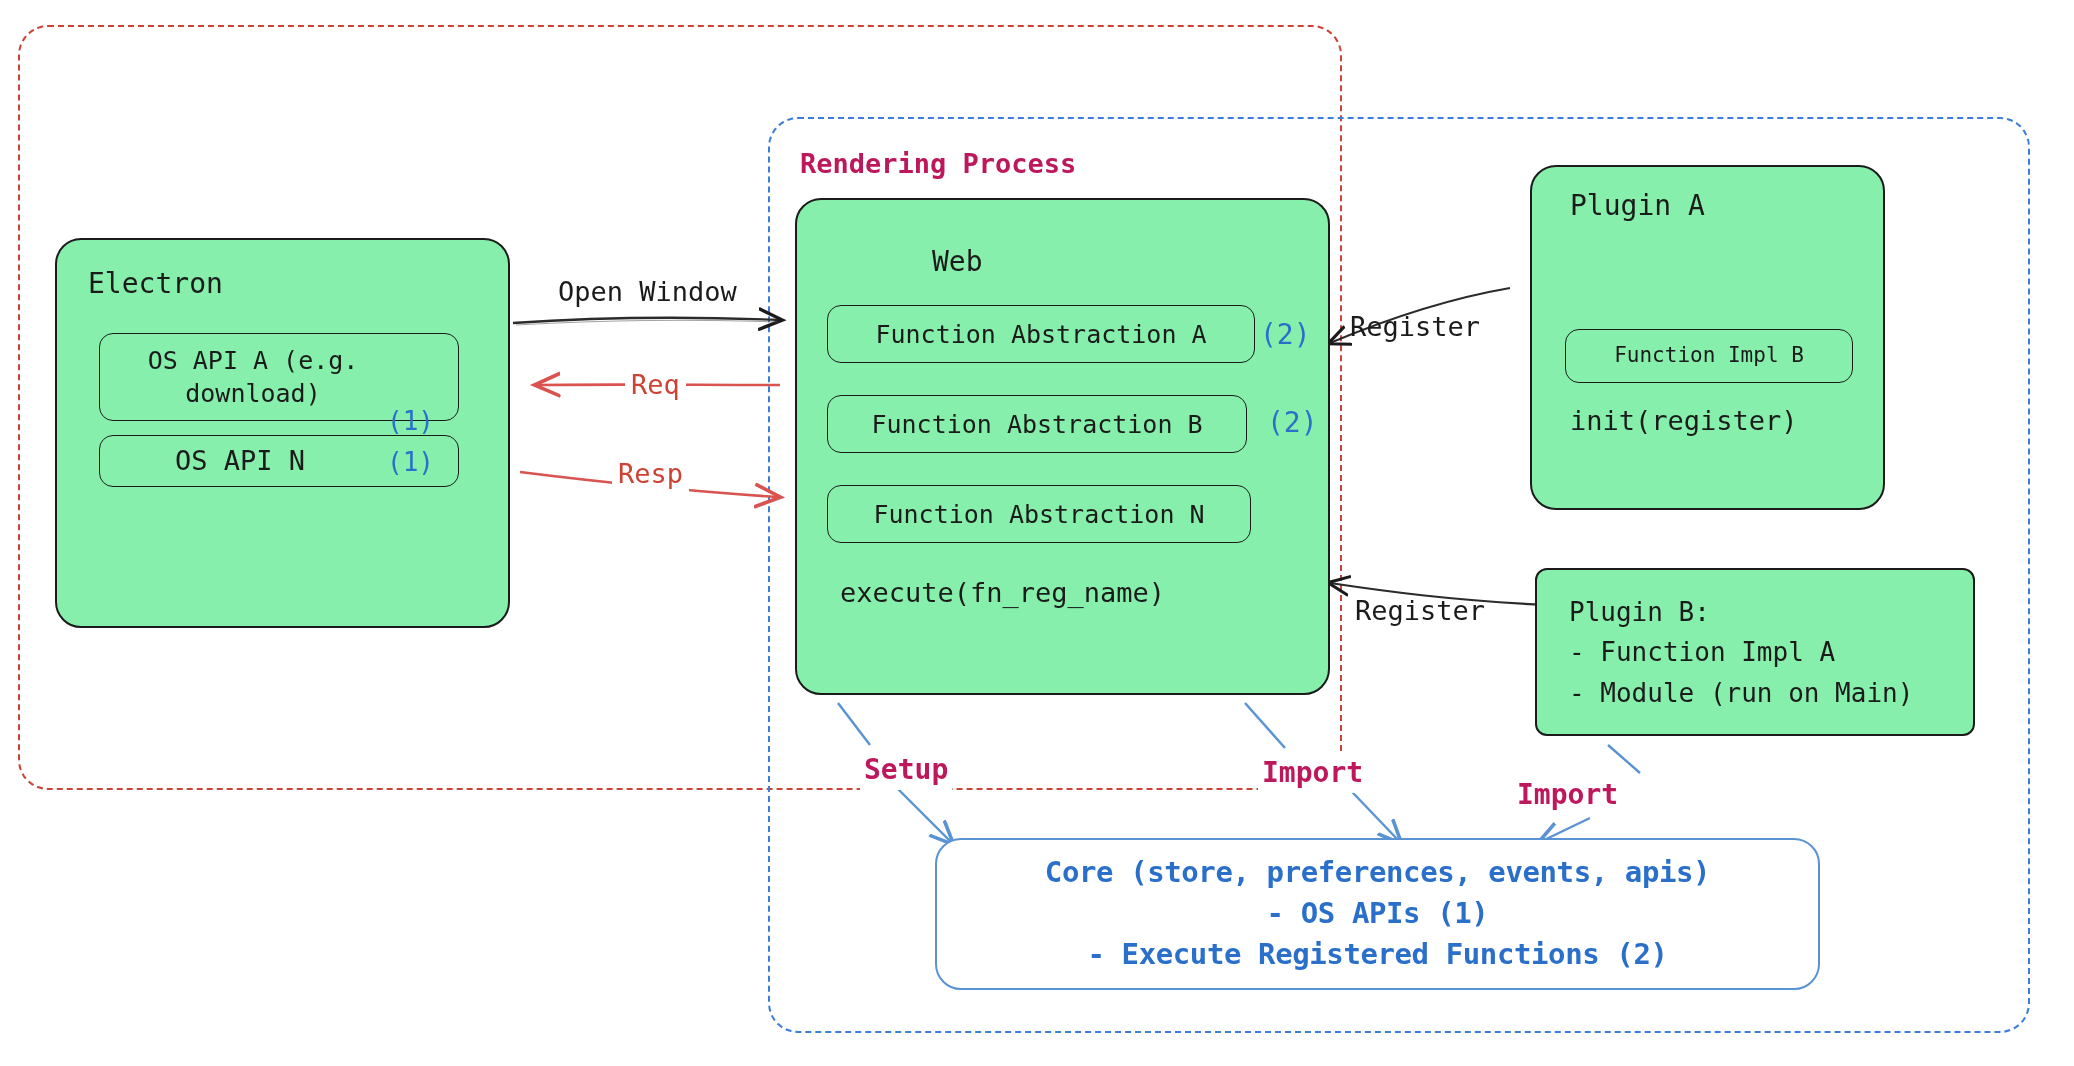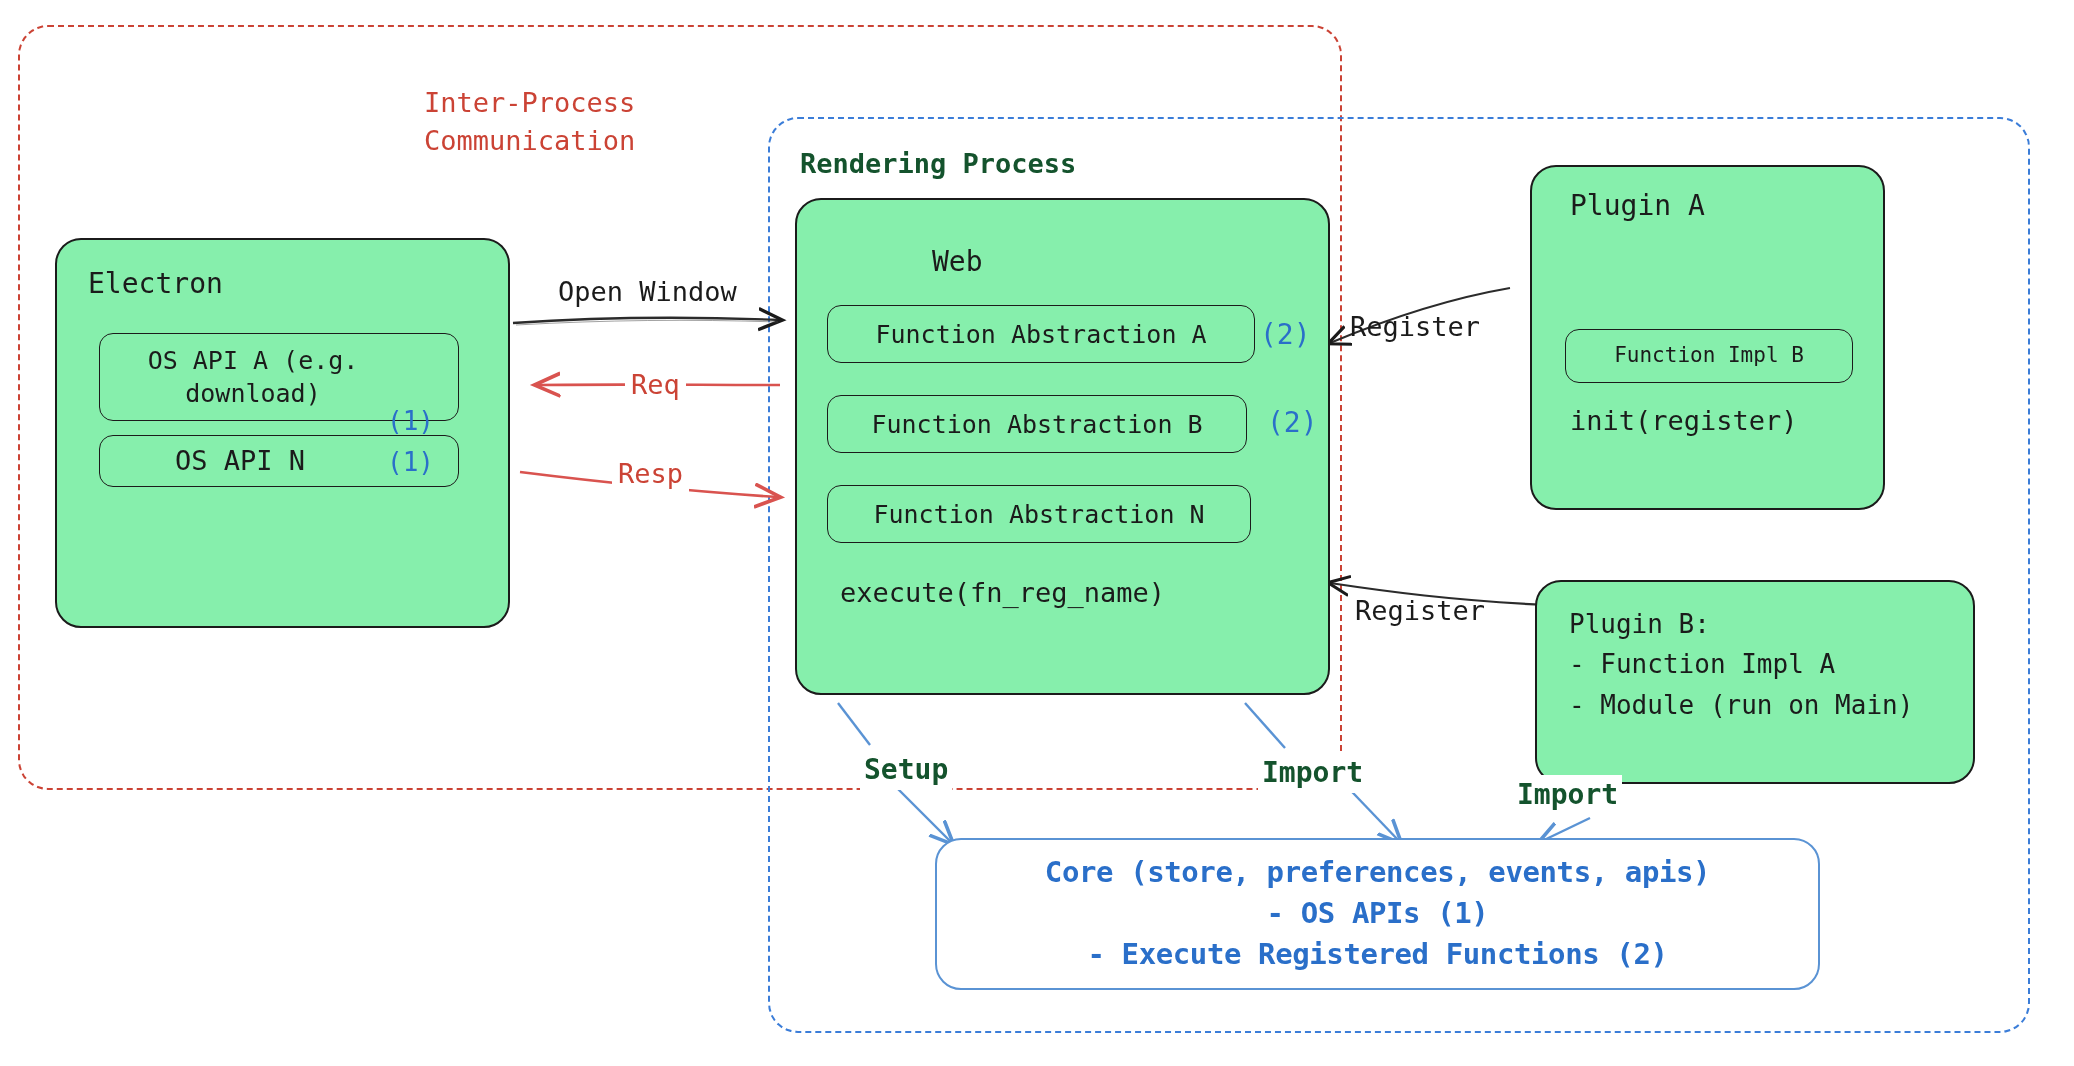--- a/index.html
+++ b/index.html
@@ -64,21 +64,21 @@
     border: 2.4px dashed #3b7dd8;
   }
   .label {
     position: absolute;
     font-family: "DejaVu Sans Mono", "Liberation Mono", monospace;
     white-space: pre;
     line-height: 1.42;
   }
   .lbl-red   { color: #cb4335; }
   .lbl-black { color: #1b1b1b; }
-  .lbl-bluebold { color: #14532d; font-weight: 700; }
+  .lbl-bluebold { color: #be185d; font-weight: 700; }
   .annot-blue {
     position: absolute;
     color: #2a6fc9;
     font-family: "DejaVu Sans Mono", "Liberation Mono", monospace;
     white-space: pre;
   }
   .core-box {
     position: absolute;
     border: 2.6px solid #5a93d4;
     border-radius: 26px;
@@ -156,22 +156,20 @@
       <path d="M1245,703 L 1285,748" fill="none" stroke="#5a93d4" stroke-width="2.4"></path>
       <path d="M1333,772 L 1400,842" fill="none" stroke="#5a93d4" stroke-width="2.4" marker-end="url(#ah-blue)"></path>
     </g>
 
     <g>
       <path d="M1640,773 L 1608,745" fill="none" stroke="#5a93d4" stroke-width="2.4"></path>
       <path d="M1590,818 L 1540,842" fill="none" stroke="#5a93d4" stroke-width="2.4" marker-end="url(#ah-blue)"></path>
     </g>
   </svg>
 
-  <div class="label lbl-red" style="left:424px; top:84px; font-size:27px;">Inter-Process
-Communication</div>
 
   <div class="label lbl-bluebold" style="left:800px; top:145px; font-size:27px;">Rendering Process</div>
 
   <div class="box" style="left:55px; top:238px; width:455px; height:390px;">
     <div class="box-title" style="left:31px; top:27px; font-size:28px;">Electron</div>
 
     <div class="box inner" style="left:42px; top:93px; width:360px; height:88px;">
       <div class="centered-text" style="font-size:25px; padding-right:52px;">OS API A (e.g.
 download)</div>
     </div>
@@ -209,21 +207,21 @@
     <div class="box-title" style="left:38px; top:22px; font-size:28px;">Plugin A</div>
 
 
     <div class="box inner" style="left:33px; top:162px; width:288px; height:54px;">
       <div class="centered-text" style="font-size:21px;">Function Impl B</div>
     </div>
 
     <div class="box-title" style="left:38px; top:238px; font-size:27px;">init(register)</div>
   </div>
 
-  <div class="box" style="left:1535px; top:580px; width:440px; height:204px;">
+  <div class="box" style="left:1535px; top:568px; width:440px; height:168px;border-radius:12px;">
     <div class="bullet-block" style="left:32px; top:22px; font-size:26px;"><span>Plugin B:</span>
 <span>- Function Impl A</span>
 <span>- Module (run on Main)</span></div>
   </div>
 
   <div class="core-box" style="left:935px; top:838px; width:885px; height:152px;padding-left:8px;">
     <div class="core-text" style="font-size:29px;"><span>Core (store, preferences, events, apis)</span>
 <span>- OS APIs (1)</span>
 <span>- Execute Registered Functions (2)</span></div>
   </div>

